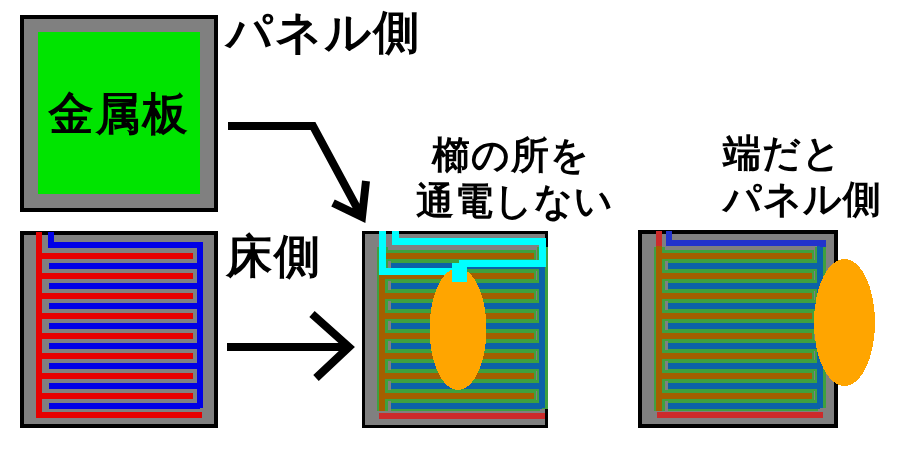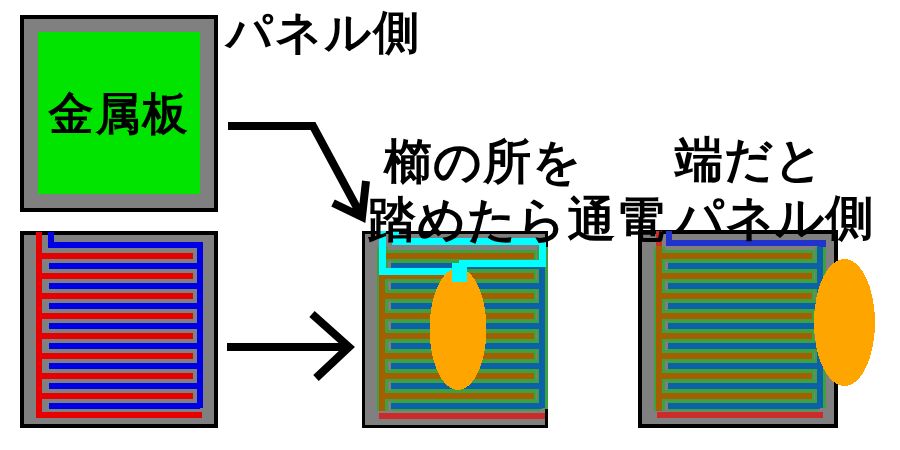--- a/index.html
+++ b/index.html
@@ -1,21 +1,21 @@
 <!DOCTYPE html>
 <html><head>
 <meta charset="utf-8">
 <style>
   html,body{margin:0;padding:0;background:#ffffff;}
   .canvas{position:relative;width:900px;height:450px;background:#ffffff;overflow:hidden;
           font-family:"Liberation Sans","DejaVu Sans",sans-serif;}
   .pad{position:absolute;}
   .lbl{position:absolute;font-weight:bold;color:#000;white-space:pre;line-height:1.08;}
   .lbl-big{font-size:46px;letter-spacing:2px;}
-  .lbl-cap{font-size:48px;letter-spacing:1px;line-height:1.2;}
+  .lbl-cap{font-size:38px;letter-spacing:1px;line-height:1.2;margin-left:48px;}
   .indent{padding-left:16px;display:block;}
   svg{display:block;}
 </style>
 </head>
 <body>
 
 <div class="canvas">
 
   <svg class="pad" style="left:20px;top:15px" width="198" height="197" viewBox="0 0 198 197" shape-rendering="crispEdges">
     <rect x="2" y="2" width="194" height="193" stroke="#000000" stroke-width="4" fill="#808080"></rect>
@@ -51,18 +51,19 @@
     <ellipse cx="206.5" cy="92.5" rx="30.5" ry="63.5" fill="#FFA500"></ellipse>
   </svg>
 
   <svg class="pad" style="left:0;top:0" width="900" height="450" viewBox="0 0 900 450">
     <path d="M228 126 H313 L362 217 M366 181 L362 217 L333 203" fill="none" stroke-width="8" stroke-linejoin="miter" stroke="#000000"></path>
     <path d="M227 347 H349 M312 314 L349 347 L316 378" fill="none" stroke-width="8" stroke="#000000"></path>
   </svg>
 
   <div class="lbl lbl-big" style="left:226px;top:8px">パネル側</div>
 
+  <div class="lbl lbl-big" style="left:226px;top:232px">床側</div>
 
-  <div class="lbl lbl-cap" style="left:368px;top:133px"><span class="indent">櫛の所を</span><span>踏めたら通電</span></div>
+  <div class="lbl lbl-cap" style="left:368px;top:133px"><span class="indent">櫛の所を</span><span>通電しない</span></div>
 
   <div class="lbl lbl-cap" style="left:675px;top:131px"><span style="display:block">端だと</span><span>パネル側</span></div>
 
 </div>
 
 </body></html>

